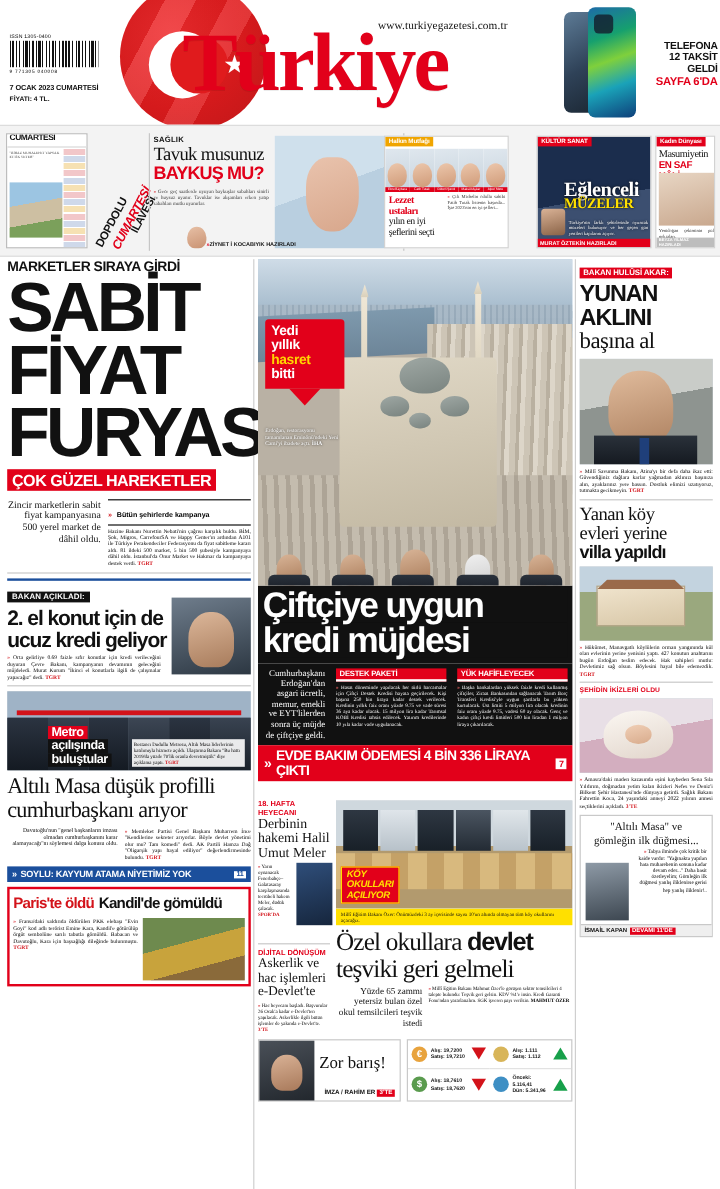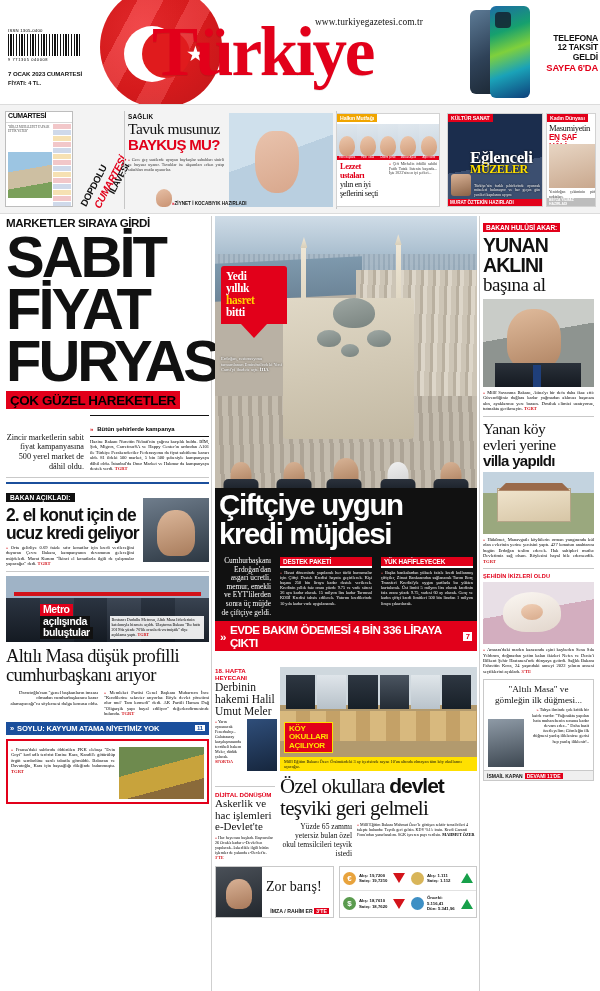--- a/index.html
+++ b/index.html
@@ -114,21 +114,21 @@
   .colL { position:absolute; left:6px; top:0; width:203px; height:775px; }
   .colC { position:absolute; left:215px; top:0; width:262px; height:775px; }
   .colR { position:absolute; left:483px; top:0; width:111px; height:775px; }
   .vline { position:absolute; top:0; width:1px; height:775px; background:#cfcfcf; }
 
   
   .kicker-blk { font-family:"Liberation Sans",sans-serif; font-weight:bold; font-size:11.6px;
     color:#111; letter-spacing:-.4px; }
   .mega { font-family:"Liberation Sans",sans-serif; font-weight:bold; color:#111;
     font-size:58px; line-height:52px; letter-spacing:-3px; }
-  .cokguzel { background:#e2001a; color:#000000; font-family:"Liberation Sans",sans-serif; font-weight:bold;
+  .cokguzel { background:#e2001a; color:#ffffff; font-family:"Liberation Sans",sans-serif; font-weight:bold;
     font-size:13.4px; letter-spacing:-.4px; padding:1.5px 4px; display:inline-block; margin-top:4px;}
   .lead { font-family:"Liberation Serif",serif; font-size:8.2px; line-height:9.8px; text-align:right; color:#111;}
   .subhead-rule { border-top:1px solid #111; border-bottom:1px solid #111; padding:1px 0; }
   .bakan-bar { background:#111; color:#fff; font-family:"Liberation Sans",sans-serif;
     font-weight:bold; font-size:6.6px; letter-spacing:.1px; padding:1px 4px; display:inline-block;}
   .h2-blk { font-family:"Liberation Sans",sans-serif; font-weight:bold; color:#111;
     font-size:17.5px; line-height:18px; letter-spacing:-.9px;}
   .h2-serif { font-family:"Liberation Serif",serif; color:#111; font-size:18.5px; line-height:19.5px; letter-spacing:-.6px;}
   .photo { background:#c8cfd6; position:relative; overflow:hidden; }
   .metro-tag { position:absolute; left:34px; bottom:3px; }
@@ -156,21 +156,21 @@
     background:repeating-linear-gradient(88deg,#c4bcae 0 6px,#ada496 6px 10px); }
   .mosque { position:absolute; left:26%; top:30%; width:50%; height:52%;
     background:linear-gradient(170deg,#e0d8c6,#c3b9a3); border-radius:4px;}
   .dome { position:absolute; border-radius:50% 50% 46% 46%;
     background:linear-gradient(165deg,#9fa8a4,#79837f); }
   .minaret { position:absolute; width:5px; background:linear-gradient(180deg,#efe7d6,#cfc5ad); }
   .minaret:after{ content:""; position:absolute; left:-1px; top:-9px; width:7px; height:11px;
     background:linear-gradient(180deg,#efe7d6,#d8cfba); clip-path:polygon(50% 0,100% 100%,0 100%); }
   .arrowtag { position:absolute; left:6px; top:50px; width:66px; z-index:5; }
   .arrowtag .bx { background:#e2001a; color:#fff; padding:4px 5px 6px 5px;
-    font-family:Liberation Serif, serif; font-weight:bold; font-size:11.5px; line-height:12px; letter-spacing:-.3px;
+    font-family:Liberation Sans, sans-serif; font-weight:bold; font-size:11.5px; line-height:12px; letter-spacing:-.3px;
     border-radius:3px 3px 0 0;}
   .arrowtag .bx em { color:#ffd400; font-style:normal; }
   .arrowtag .tip { width:0;height:0;margin:0 auto; border-left:13px solid transparent;
     border-right:13px solid transparent; border-top:14px solid #e2001a;}
   .capbox { position:absolute; left:6px; top:140px; width:62px; z-index:5; color:#fff;
     font-family:"Liberation Serif",serif; font-size:4.6px; line-height:5.5px; text-shadow:0 0 2px rgba(0,0,0,.85);}
   .crowd { position:absolute; left:0; bottom:0; width:100%; height:40px; display:flex; align-items:flex-end; z-index:4;}
   .head { position:relative; flex:1; height:0; }
   .head i{ position:absolute; left:50%; bottom:0; transform:translateX(-50%);
     width:21px; height:26px; border-radius:48% 48% 34% 34%;
@@ -282,21 +282,21 @@
       <div class="sag-kicker">SAĞLIK</div>
       <div class="sag-h1">Tavuk musunuz</div>
       <div class="sag-h2">BAYKUŞ MU?</div>
       <div class="sag-body"><span class="dblarrow">»</span> <span>Gece geç saatlerde uyuyan baykuşlar sabahları sinirli ve huysuz uyanır. Tavuklar ise akşamları erken yatıp sabahları mutlu uyanırlar.</span></div>
       <div class="yawn"></div>
       <div class="sag-headgirl"></div>
       <div class="sag-cred"><i>»</i><span>ZİYNET İ KOCABIYIK HAZIRLADI</span></div>
     </div>
     <div class="vdiv" style="left:336px; top:6px; height:98px;"></div>
 
-    <div class="mini" style="left:336px; width:104px;">
+    <div class="mini" style="left:320px; width:104px;">
       <div class="mini-tab">Halkın Mutfağı</div>
       <div class="faces" style="top:10px; height:36px;">
         <div class="face">
             <i>Ebru Baybara</i>
           </div>
         <div class="face">
             <i>Fatih Tutak</i>
           </div>
         <div class="face">
             <i>Didem Şenol</i>
@@ -346,21 +346,21 @@
     <div class="vline" style="left:479px;"></div>
 
     <div class="colL">
 
       <div class="kicker-blk">MARKETLER SIRAYA GİRDİ</div>
       <div class="mega" style="margin-top:2px;">SABİT</div>
       <div class="mega">FİYAT</div>
       <div class="mega">FURYASI</div>
       <div class="cokguzel">ÇOK GÜZEL HAREKETLER</div>
 
-      <div style="display:flex; gap:6px; margin-top:6px;align-items:flex-end;">
+      <div style="display:flex; gap:6px; margin-top:6px;">
         <div style="width:78px;" class="lead">Zincir marketlerin sabit fiyat kampanyasına 500 yerel market de dâhil oldu.</div>
         <div style="flex:1;">
           <div class="subhead-rule">
             <span class="dblarrow sans" style="font-size:6px;">»</span>
             <span class="sans" style="font-weight:bold; font-size:5.9px;">Bütün şehirlerde kampanya</span>
           </div>
           <div class="body-t" style="margin-top:2px;"><span>Hazine Bakanı Nurettin Nebati'nin çağrısı karşılık buldu. BİM, Şok, Migros, CarrefourSA ve Happy Center'ın ardından A101 ile Türkiye Perakendeciler Federasyonu da fiyat sabitleme kararı aldı. 81 ildeki 500 market, 5 bin 500 şubesiyle kampanyaya dâhil oldu. İstanbul'da Onur Market ve Hakmar da kampanyaya destek verdi.</span> <b class="red">TGRT</b></div>
         </div>
       </div>
 
@@ -409,20 +409,24 @@
         </div>
       </div>
 
       <div class="soylu" style="margin-top:5px;">
         <span class="dblarrow" style="color:#fff;">»</span>
         <span>SOYLU: KAYYUM ATAMA NİYETİMİZ YOK</span>
         <span class="pg">11</span>
       </div>
 
       <div class="paris-box" style="margin-top:4px;">
+        <div>
+          <span class="paris-h red">Paris'te öldü</span>
+          <span class="paris-h blk">Kandil'de gömüldü</span>
+        </div>
         <div style="display:flex; gap:4px; margin-top:3px;">
           <div class="body-t" style="width:104px;"><span class="dblarrow">»</span> <span>Fransa'daki saldırıda öldürülen PKK elebaşı "Evin Goyi" kod adlı terörist Emine Kara, Kandil'e götürülüp örgüt sembolüne sarılı tabutla gömüldü. Babacan ve Davutoğlu, Kara için başsağlığı dileğinde bulunmuştu.</span> <b class="red">TGRT</b></div>
           <div style="flex:1; height:52px; background:linear-gradient(165deg,#6e8a4e 0 40%, #c8a33c 40% 72%, #8a6a3a 72% 100%);"></div>
         </div>
       </div>
     </div>
 
     <div class="colC">
 
       <div class="mainphoto">
@@ -515,21 +519,21 @@
           <div class="kcy-red">DİJİTAL DÖNÜŞÜM</div>
           <div style="font-family:'Liberation Serif',serif; font-size:11px; line-height:11.5px; color:#111;">
             <div>Askerlik ve</div>
             <div>hac işlemleri</div>
             <div>e-Devlet'te</div>
           </div>
           <div class="tiny" style="margin-top:2px;"><span class="dblarrow">»</span> <span>Hac heyecanı başladı. Başvurular 26 Ocak'a kadar e-Devlet'ten yapılacak. Askerlikle ilgili bütün işlemler de yakında e-Devlet'te.</span> <b class="red">3'TE</b></div>
         </div>
 
         <div style="flex:1;">
-          <div class="photo" style="height:90px; position:relative;">
+          <div class="photo" style="height:90px; position:relative;font-style:italic;">
             <div style="position:absolute; inset:0; background:linear-gradient(180deg,#cfd8de 0 42%, #b29a6e 42% 100%);"></div>
             <div style="position:absolute; left:6px; top:8px; right:6px; height:34px; display:flex; gap:2px;">
               <div style="flex:1; background:linear-gradient(180deg,#2e3742,#182028);"></div>
               <div style="flex:1; background:linear-gradient(180deg,#dfe5ea,#b7c1c9);"></div>
               <div style="flex:1; background:linear-gradient(180deg,#2e3742,#182028);"></div>
               <div style="flex:1; background:linear-gradient(180deg,#4b5561,#232b34);"></div>
               <div style="flex:1; background:linear-gradient(180deg,#e0e6ea,#b9c3cb);"></div>
               <div style="flex:1; background:linear-gradient(180deg,#2e3742,#182028);"></div>
             </div>
             <div style="position:absolute; left:0; bottom:16px; width:100%; height:30px; background:repeating-linear-gradient(90deg,#d8b97e 0 16px,#c4a167 16px 30px);"></div>

